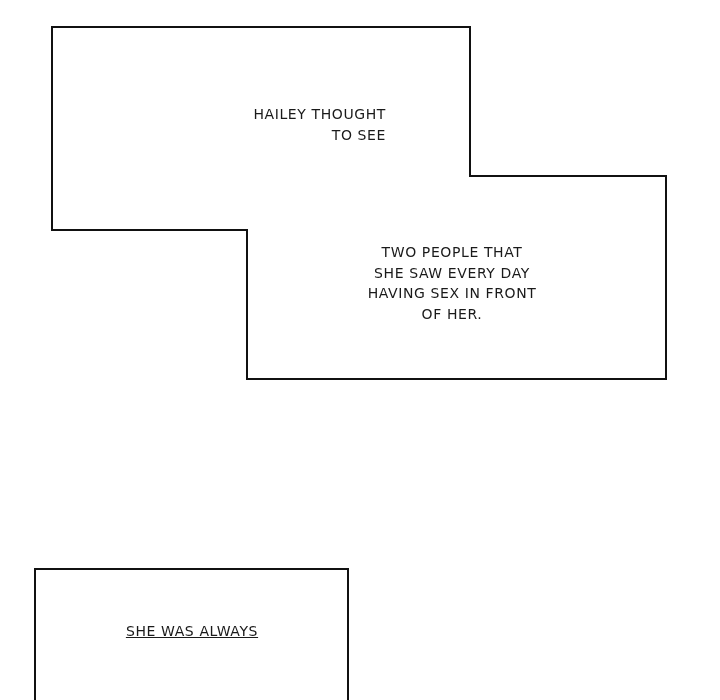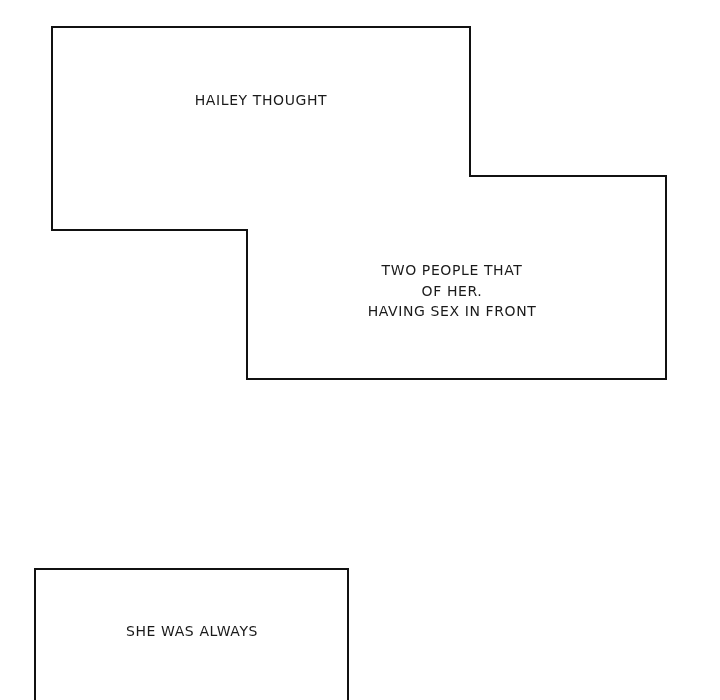--- a/index.html
+++ b/index.html
@@ -46,27 +46,29 @@
       background: #fff;
     }
   </style>
 </head>
 <body>
 
 <svg class="panel-outline" viewBox="0 0 720 700" xmlns="http://www.w3.org/2000/svg">
   <polygon points="52,27 470,27 470,176 666,176 666,379 247,379 247,230 52,230" fill="#ffffff" stroke="#111111" stroke-width="2" stroke-linejoin="miter"></polygon>
 </svg>
 
-<div class="caption" style="left:136px; top:90px; width:250px;">
+<div class="caption" style="left:136px; top:104px; width:250px;text-align:right;">
   <span class="line">HAILEY THOUGHT</span>
+  <span class="line">TO SEE</span>
 </div>
 
-<div class="caption" style="left:352px; top:260px; width:200px;">
+<div class="caption" style="left:352px; top:242px; width:200px;">
   <span class="line">TWO PEOPLE THAT</span>
+  <span class="line">SHE SAW EVERY DAY</span>
+  <span class="line">HAVING SEX IN FRONT</span>
   <span class="line">OF HER.</span>
-  <span class="line">HAVING SEX IN FRONT</span>
 </div>
 
 <div class="box3"></div>
 
-<div class="caption" style="left:92px; top:621px; width:200px;">
+<div class="caption" style="left:92px; top:621px; width:200px;text-decoration:underline;">
   <span class="line">SHE WAS ALWAYS</span>
 </div>
 
 </body></html>

